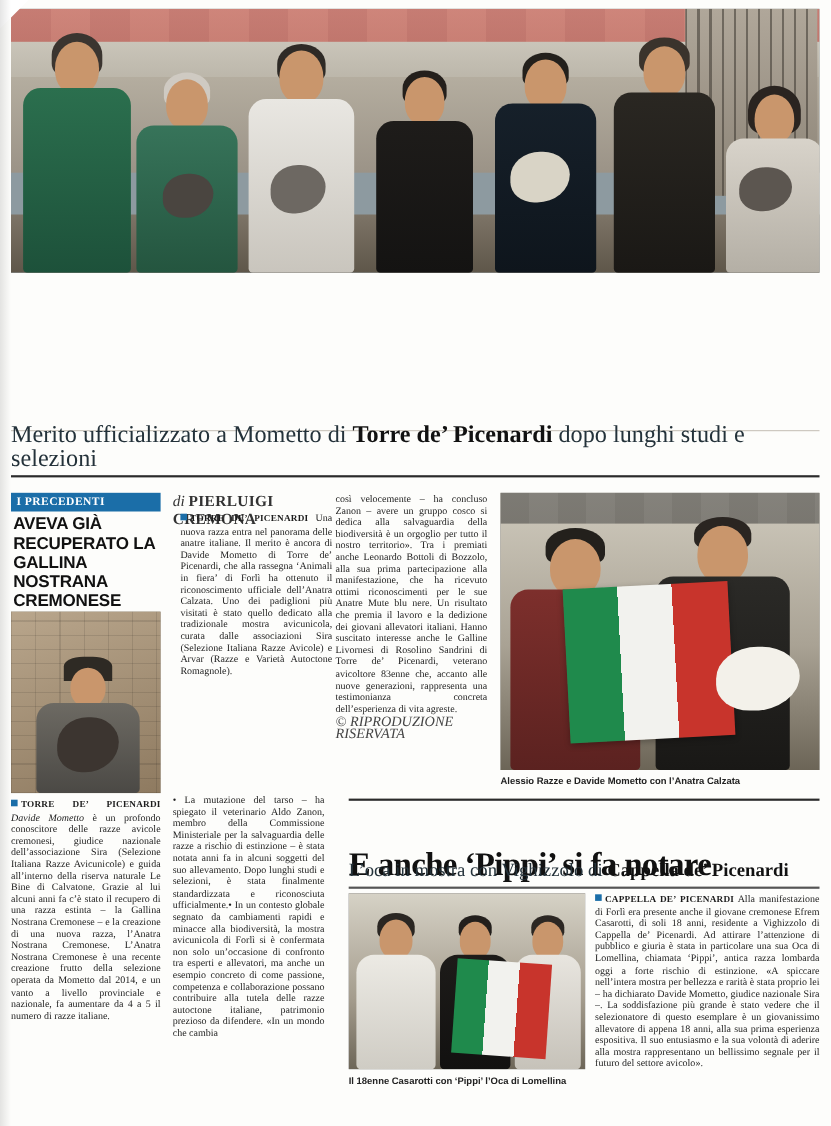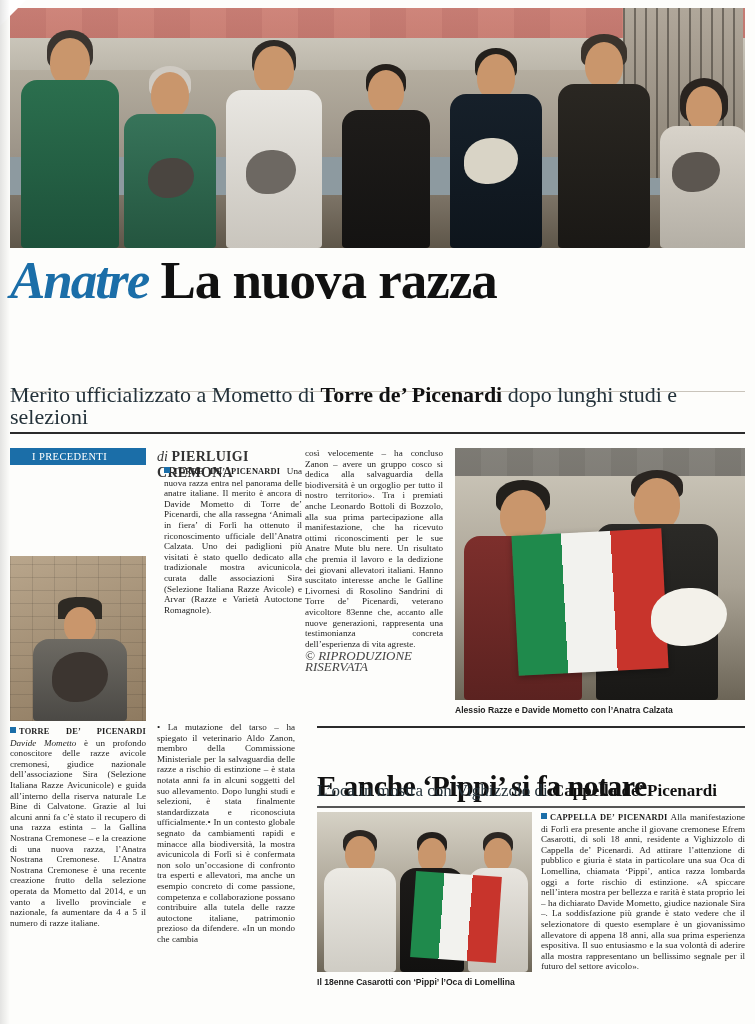--- a/index.html
+++ b/index.html
@@ -174,24 +174,24 @@
   
   .precedenti-box {
     position: absolute;
     left: 10px;
     top: 448px;
     width: 136px;
   }
   .pb-head {
     background: #1b6ea8;
     color: #fff;
-    font-weight: normal;
+    font-weight: bold;
     font-size: 10.5px;
     letter-spacing: .4px;
-    padding: 3px 22px;
+    padding: 3px 5px;
   }
   .pb-body {
     font-family: "Liberation Sans", sans-serif;
     font-weight: bold;
     font-size: 15.5px;
     line-height: 17.5px;
     color: #111;
     padding: 3px 2px 0 2px;
     letter-spacing: -.2px;
   }
@@ -358,34 +358,31 @@
     </div>
     <div class="person" style="left:648px;width:92px;height:200px;">
       <div class="hair" style="top:30px;width:48px;height:44px;background:#2a2420;"></div>
       <div class="head" style="top:38px;width:36px;height:44px;"></div>
       <div class="body" style="top:78px;width:88px;height:122px;background:linear-gradient(180deg,#d8d3ca,#b4afa5);"></div>
       <div class="bird" style="left:14px;top:104px;width:48px;height:40px;background:#5c5650;"></div>
     </div>
   </div>
 
   <div class="headline-wrap">
-    <div class="kicker-line">
-      <span class="kicker">Anatre</span>
-      <span class="hl-main">La nuova razza</span>
-    </div>
   </div>
   <div class="headline-rule"></div>
 
   <div class="subhead">
     <span>Merito ufficializzato a Mometto di </span><b>Torre de’ Picenardi</b><span> dopo lunghi studi e selezioni</span>
   </div>
   <div class="subhead-rule"></div>
 
   <div class="precedenti-box">
     <div class="pb-head">I PRECEDENTI</div>
+    <div class="pb-body">AVEVA GIÀ RECUPERATO LA GALLINA NOSTRANA CREMONESE</div>
   </div>
   <div class="pb-photo">
     <div class="pbp-wall"></div>
     <div class="person" style="left:22px;width:96px;height:128px;">
       <div class="hair" style="top:4px;width:44px;height:22px;background:#2e2a24;border-radius:40% 40% 0 0;"></div>
       <div class="head" style="top:14px;width:32px;height:36px;"></div>
       <div class="body" style="top:46px;width:94px;height:82px;background:linear-gradient(180deg,#6d6a63,#4b4945);"></div>
     </div>
     <div class="bird" style="left:42px;top:96px;width:56px;height:50px;background:#3c3530;"></div>
   </div>

